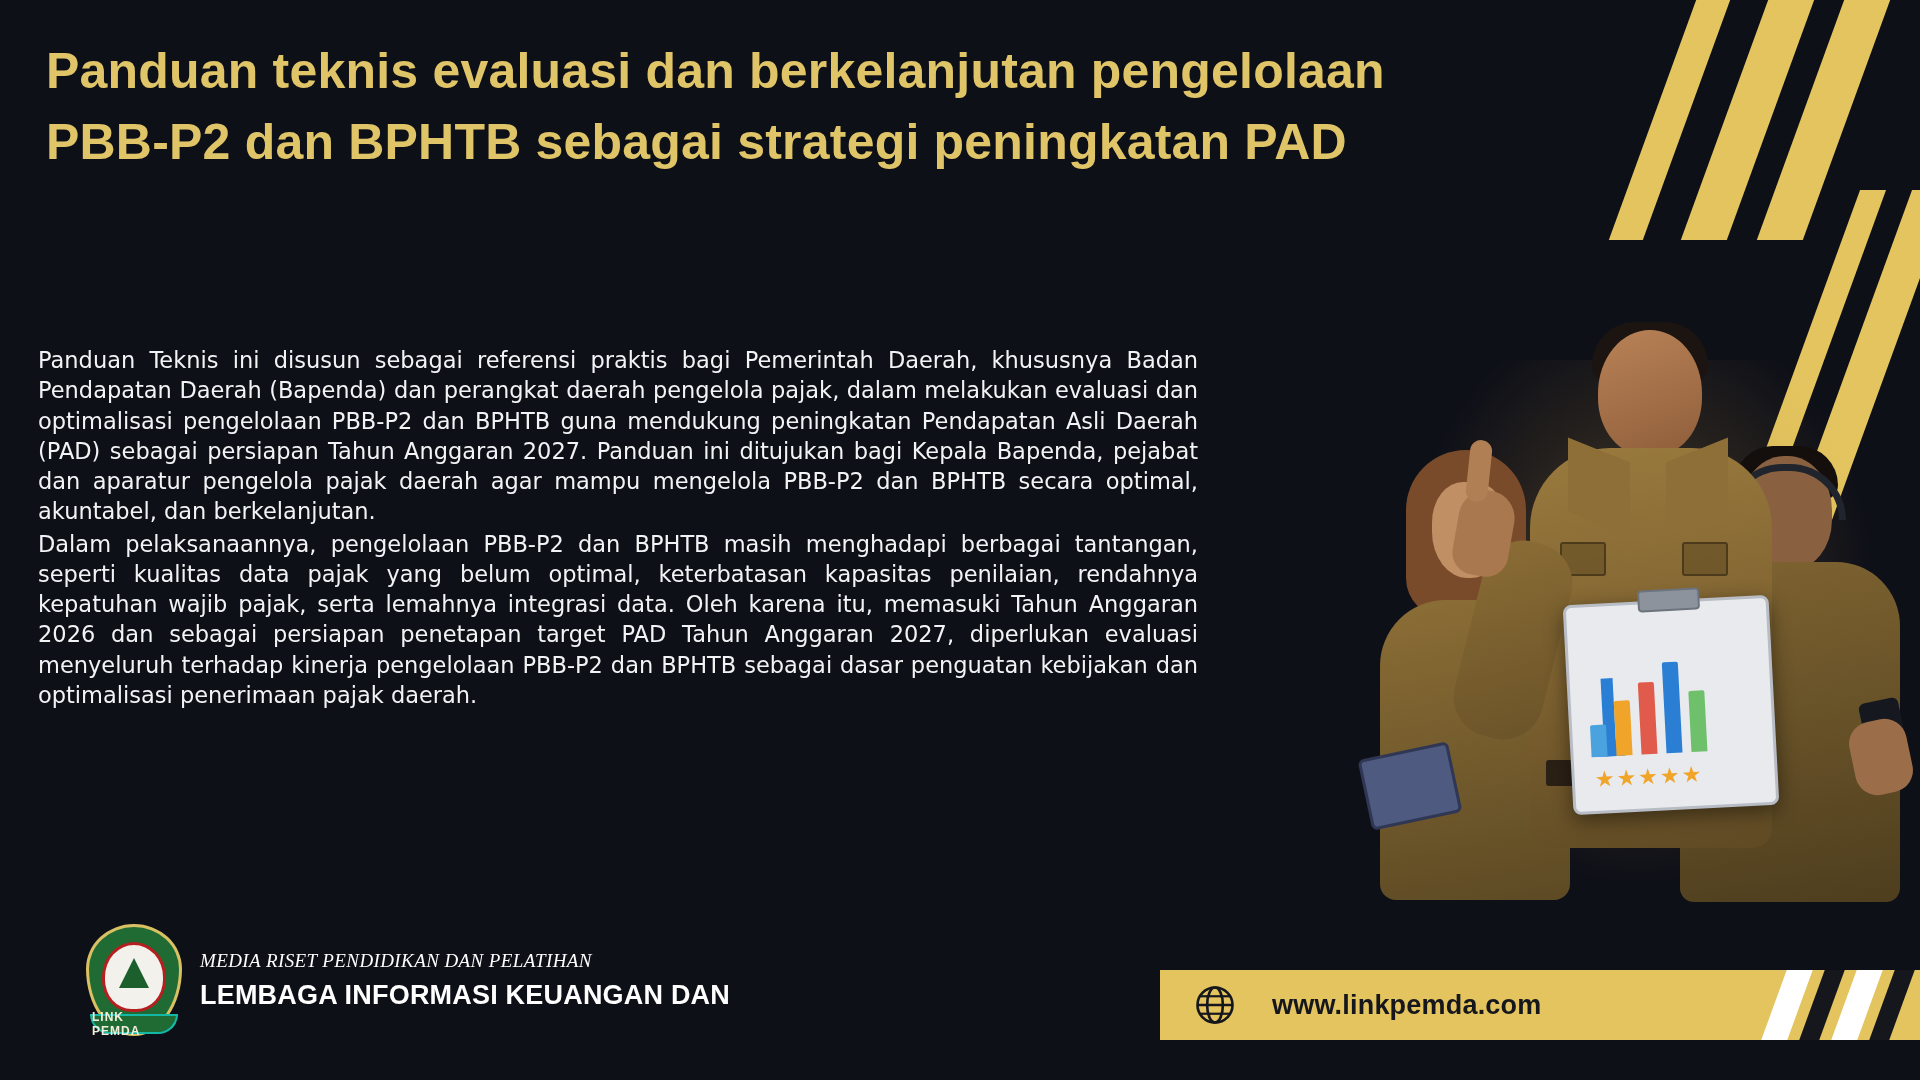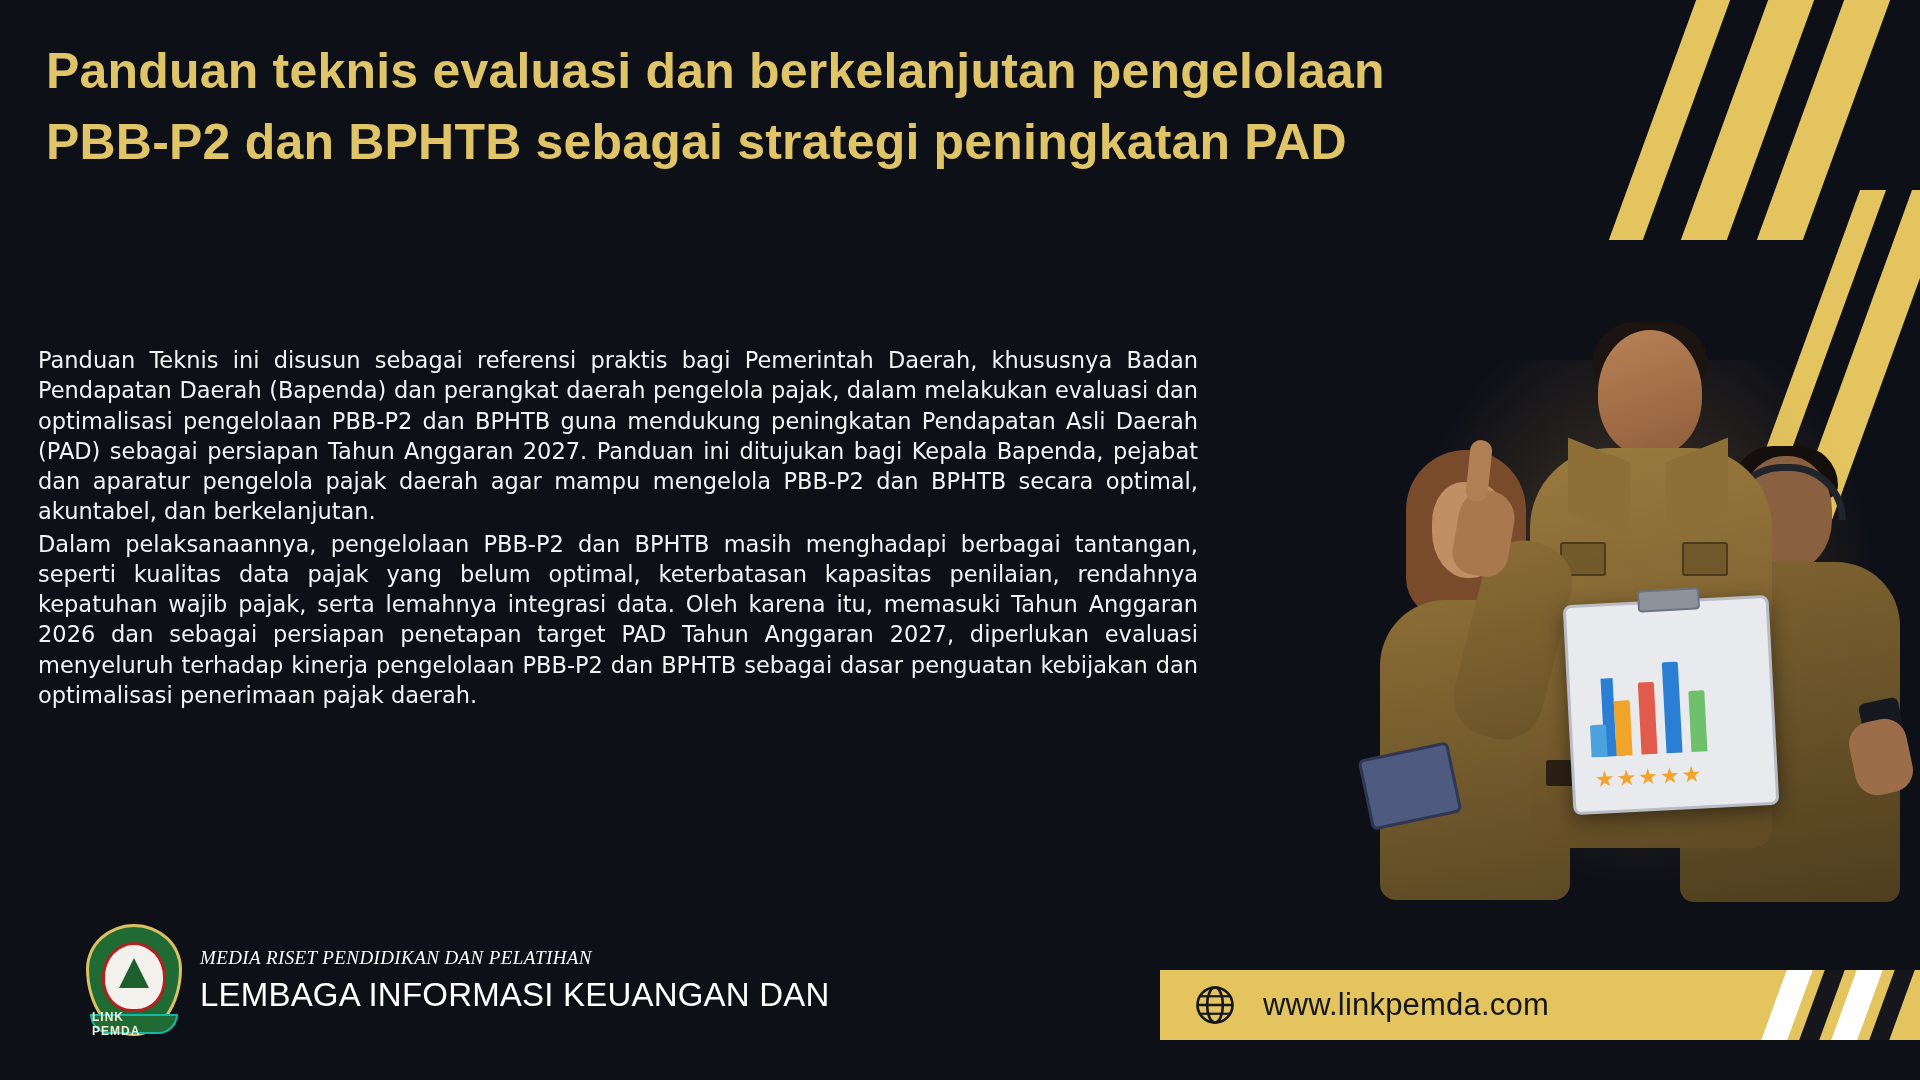--- a/index.html
+++ b/index.html
@@ -260,36 +260,36 @@
     display: flex; align-items: center; justify-content: center;
     letter-spacing: 1px;
   }
   .logo-text { color: #ffffff; }
   .logo-text .l1 {
     font-size: 19px; font-style: italic; font-weight: normal;
     letter-spacing: 0.4px; font-family: "Liberation Serif", serif;
     margin-bottom: 8px;
   }
   .logo-text .l2, .logo-text .l3 {
-    font-size: 33px; font-weight: normal; letter-spacing: 0.2px; line-height: 1.12;
+    font-size: 27px; font-weight: bold; letter-spacing: 0.2px; line-height: 1.12;
   }
 
   
   .web-bar {
     position: absolute; right: 0; bottom: 40px;
     height: 70px; width: 760px;
     background: #e3c45e;
     display: flex; align-items: center;
   }
   .web-bar .globe {
     margin-left: 34px; width: 42px; height: 42px; flex: 0 0 42px;
   }
   .web-bar .url {
-    margin-left: 27px; color: #15171d;
-    font-size: 31px; font-weight: normal; letter-spacing: 0.2px;
+    margin-left: 36px; color: #15171d;
+    font-size: 27px; font-weight: bold; letter-spacing: 0.2px;
   }
   .web-bar .chevrons {
     position: absolute; right: 18px; top: 0; bottom: 0;
     display: flex; align-items: center; gap: 12px;
   }
   .web-bar .chev {
     width: 26px; height: 70px; background: #ffffff; transform: skewX(-20deg);
   }
   .web-bar .chev.dark { background: #15171d; width: 20px; }
 </style>

